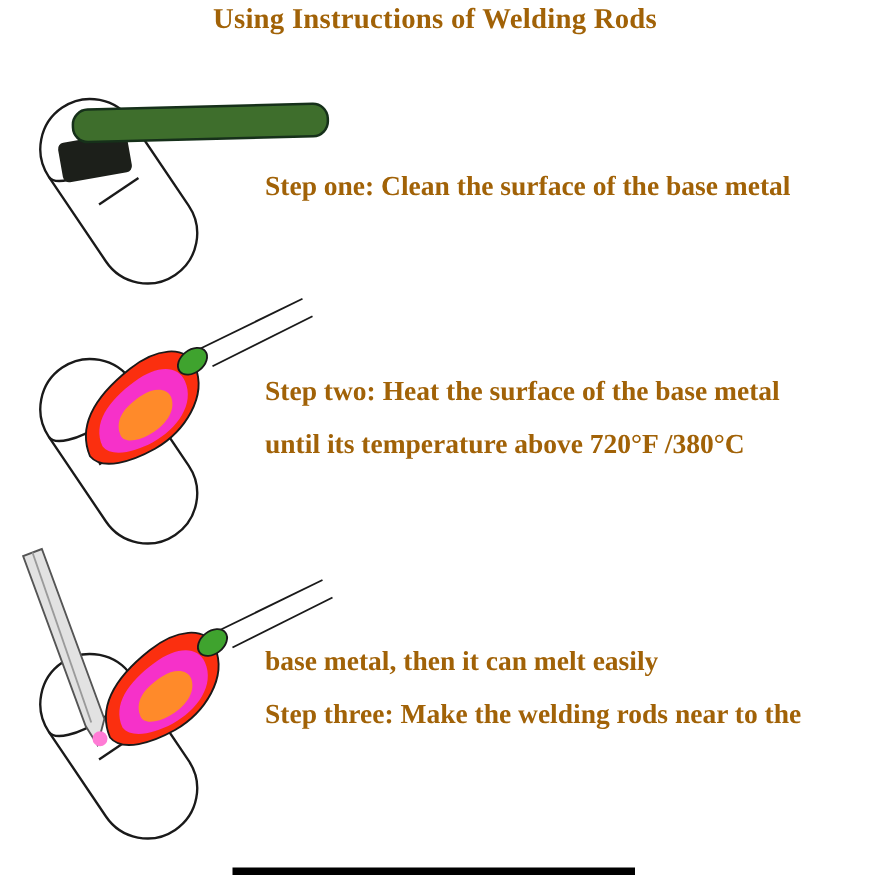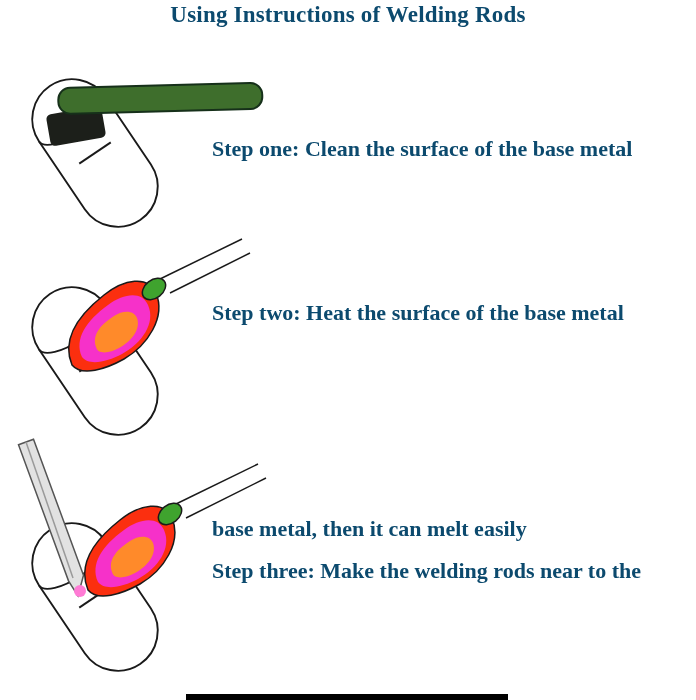--- a/index.html
+++ b/index.html
@@ -1,21 +1,21 @@
 <!DOCTYPE html>
 <html><head>
 <meta charset="utf-8">
 <style>
   html,body{margin:0;padding:0;background:#ffffff;}
   .page{
     position:relative;
     width:696px;height:700px;
     background:#ffffff;
     font-family:"Liberation Serif", serif;
-    color:#0c4a6e;
+    color:#a16207;
     overflow:hidden;
   }
   .title{
     position:absolute;top:2px;left:0;width:100%;
     margin:0;text-align:center;
     font-size:23px;font-weight:700;letter-spacing:0.2px;
   }
   .figure{position:absolute;}
   .fig-svg{overflow:visible;display:block;}
   .caption{
@@ -78,20 +78,21 @@
   </div>
 
   <div class="figure step2-fig">
     <svg class="fig-svg" width="280" height="200" viewBox="0 0 280 200">
       <use href="#base-metal" x="0" y="8" width="190" height="190"></use>
       <use href="#torch-flame" x="42" y="-25" width="220" height="150"></use>
     </svg>
   </div>
   <div class="caption step2-cap">
     <p>Step two: Heat the surface of the base metal</p>
+    <p>until its temperature above 720°F /380°C</p>
   </div>
 
   <div class="figure step3-fig">
     <svg class="fig-svg" width="280" height="245" viewBox="0 0 280 245">
       <use href="#base-metal" x="0" y="52" width="190" height="190"></use>
       <g>
         <path d="M 33.5,-10.8 L 18.5,-5.2 L 68.5,130.8 L 78,146 L 83.5,125.2 Z" stroke="#555555" stroke-width="1.5" fill="#e2e2e2"></path>
         <path d="M 26,-8 L 73,128" stroke="#9a9a9a" stroke-width="1.5" fill="none"></path>
         <circle cx="80" cy="141" r="6" fill="#ff7bd5"></circle>
       </g>

